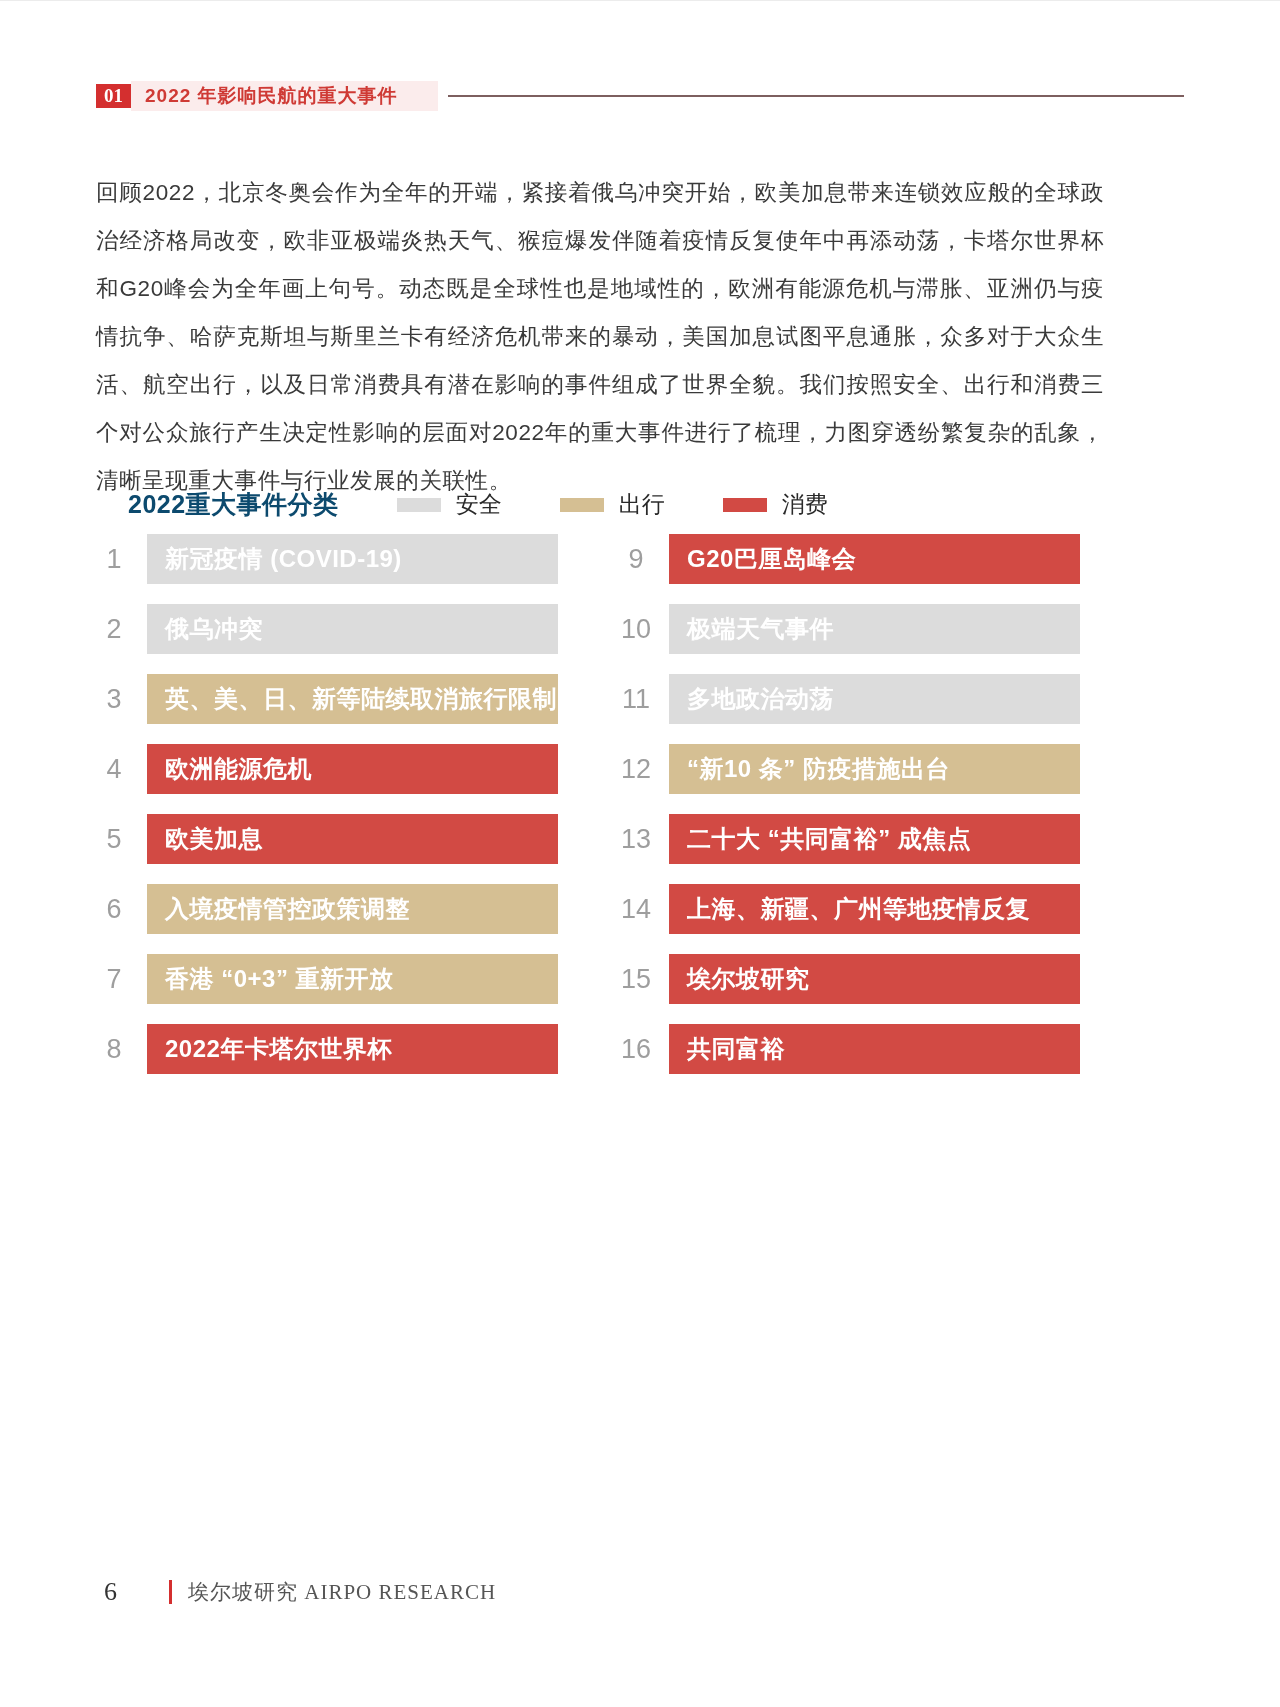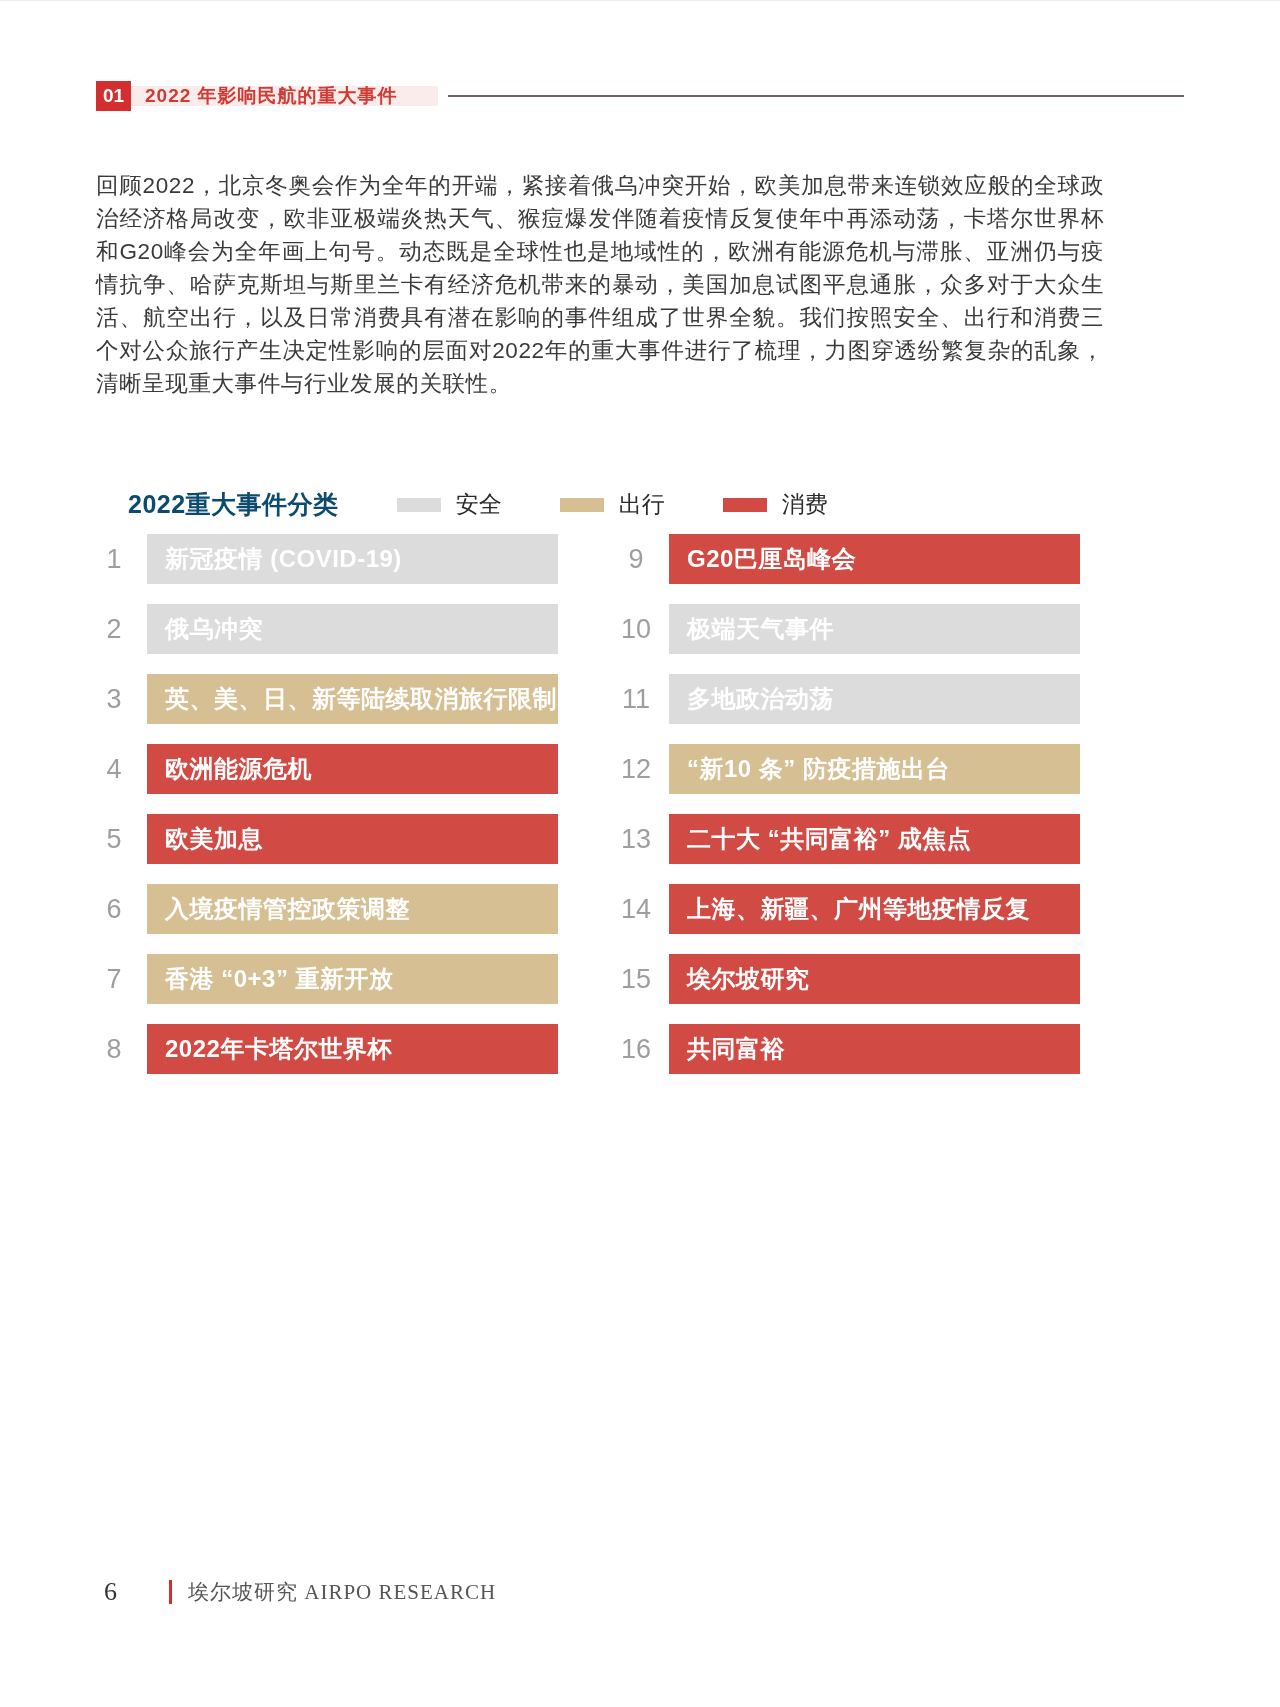--- a/index.html
+++ b/index.html
@@ -16,52 +16,52 @@
 
   
   .header {
     position: absolute;
     top: 80px; left: 96px; right: 96px;
     display: flex; align-items: center;
   }
   .badge {
     background: var(--c-accent, #d42f2f);
     color: #fff;
-    font-family: Liberation Sans, sans-serif;
+    font-family: Liberation Serif, serif;
     font-weight: bold;
     font-size: 19px;
-    width: 35px; height: 30px;
+    width: 35px; height: 24px;
     display: flex; align-items: center; justify-content: center;
     flex: 0 0 auto;
   }
   .htitle {
     background: var(--c-title_bg, #fbecec);
     color: var(--c-title_text, #cf3a35);
     font-size: 19px;
     font-weight: bold;
     letter-spacing: 1px;
-    height: 20px;
+    height: 30px;
     display: flex; align-items: center;
     padding: 0 40px 0 14px;
     flex: 0 0 auto;
   }
   .hline {
     flex: 1 1 auto;
     height: 2px;
     background: var(--c-rule, #7d5f5f);
     margin-left: 10px;
   }
 
   
   .intro {
     position: absolute;
     top: 168px; left: 96px;
     width: 1008px;
     font-size: 22.5px;
-    line-height: 33px;
+    line-height: 48px;
     letter-spacing: 0.6px;
     color: #3a3a3a;
     text-align: justify;
     text-justify: inter-ideograph;
   }
 
   
   .legend {
     position: absolute;
     top: 487px; left: 128px;

